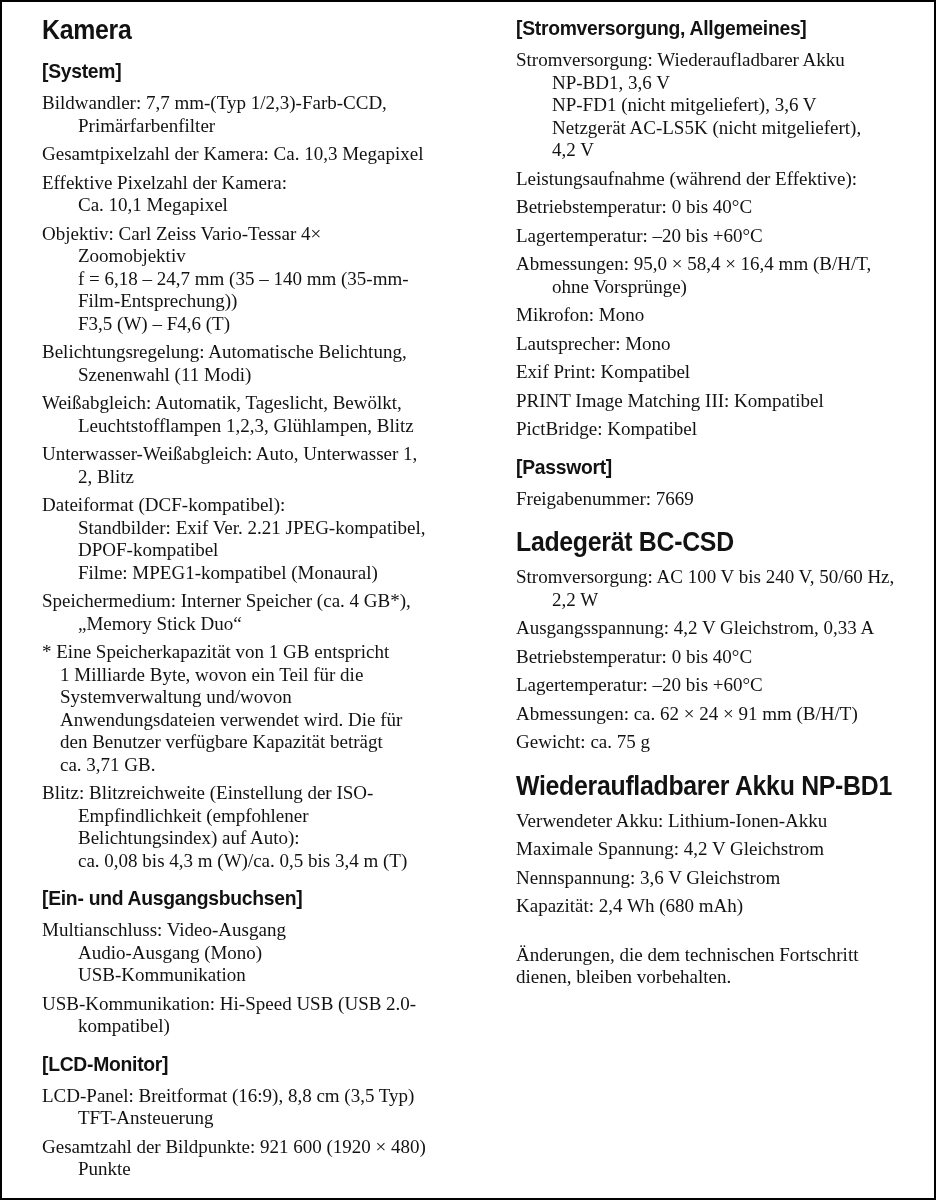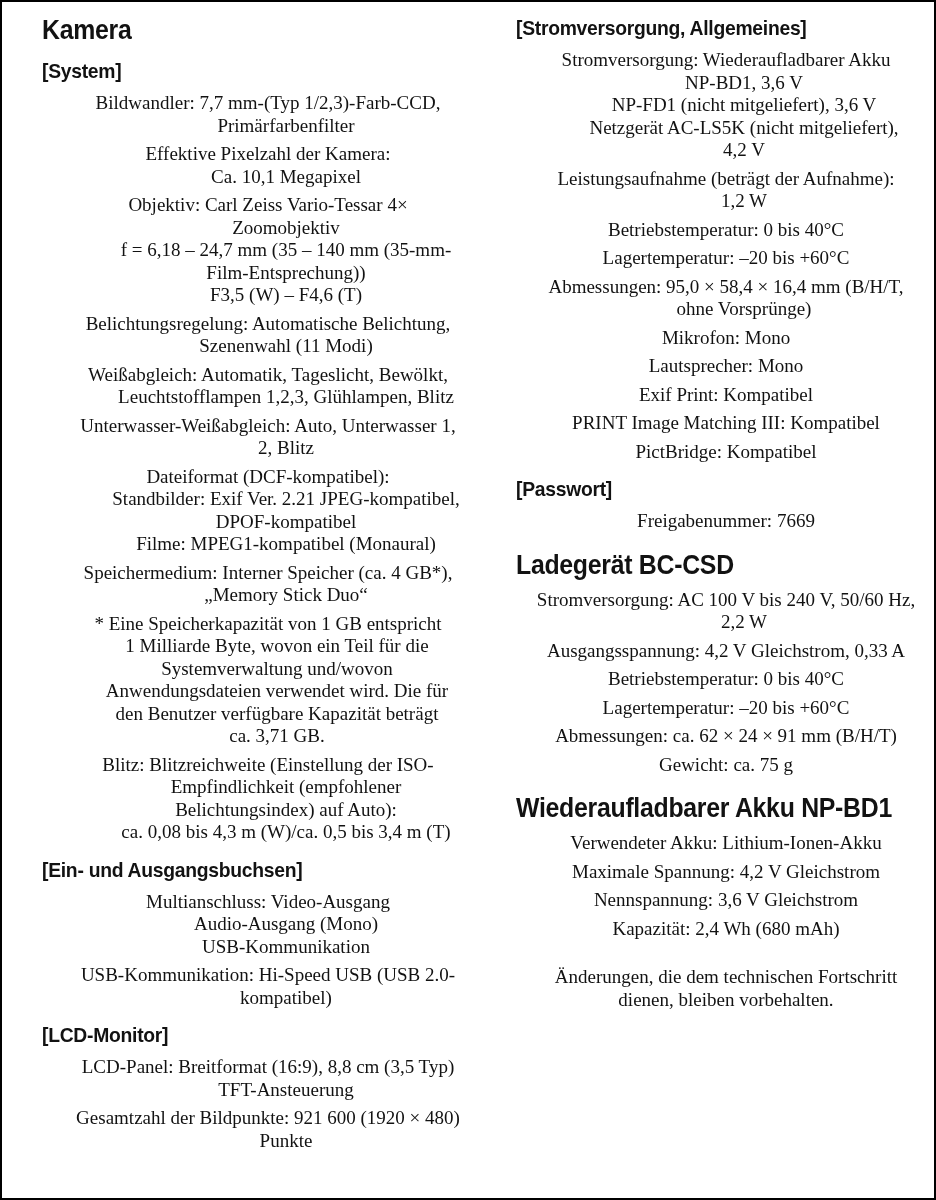--- a/index.html
+++ b/index.html
@@ -33,40 +33,43 @@
     font-family: "Liberation Sans", "DejaVu Sans", sans-serif;
     font-weight: 700;
     letter-spacing: -0.3px;
     transform: scaleX(0.92);
     transform-origin: 0 50%;
     white-space: nowrap;
   }
   .h1 { font-size: 27px; line-height: 30px; margin: 17px 0 9px 0; }
   .h2 { font-size: 21px; line-height: 25px; margin: 13px 0 9px 0; }
 
-  .entry { margin: 0 0 6px 0; text-align: center; }
+  .entry { margin: 0 0 6px 0; }
   .note  { margin-top: 26px; }
 
   .line { white-space: nowrap; }
   .ind0 { padding-left: 0; }
   .ind1 { padding-left: 36px; }
   .ind2 { padding-left: 18px; }
 </style>
 </head>
 <body>
 
 <div class="page">
   <div class="col col-left">
       <div class="h1">Kamera</div>
       <div class="h2">[System]</div>
       <div class="entry">
         <div class="line ind0">Bildwandler: 7,7 mm-(Typ 1/2,3)-Farb-CCD,</div>
         <div class="line ind1">Primärfarbenfilter</div>
       </div>
       <div class="entry">
+        <div class="line ind0">Gesamtpixelzahl der Kamera: Ca. 10,3 Megapixel</div>
+      </div>
+      <div class="entry">
         <div class="line ind0">Effektive Pixelzahl der Kamera:</div>
         <div class="line ind1">Ca. 10,1 Megapixel</div>
       </div>
       <div class="entry">
         <div class="line ind0">Objektiv: Carl Zeiss Vario-Tessar 4×</div>
         <div class="line ind1">Zoomobjektiv</div>
         <div class="line ind1">f = 6,18 – 24,7 mm (35 – 140 mm (35-mm-</div>
         <div class="line ind1">Film-Entsprechung))</div>
         <div class="line ind1">F3,5 (W) – F4,6 (T)</div>
       </div>
@@ -129,22 +132,21 @@
   <div class="col col-right">
       <div class="h2">[Stromversorgung, Allgemeines]</div>
       <div class="entry">
         <div class="line ind0">Stromversorgung: Wiederaufladbarer Akku</div>
         <div class="line ind1">NP-BD1, 3,6 V</div>
         <div class="line ind1">NP-FD1 (nicht mitgeliefert), 3,6 V</div>
         <div class="line ind1">Netzgerät AC-LS5K (nicht mitgeliefert),</div>
         <div class="line ind1">4,2 V</div>
       </div>
       <div class="entry">
-        <div class="line ind0">Leistungsaufnahme (beträgt der Aufnahme):</div>
-        <div class="line ind1">1,2 W</div>
+        <div class="line ind0">Leistungsaufnahme (während der Effektive):</div>
       </div>
       <div class="entry">
         <div class="line ind0">Betriebstemperatur: 0 bis 40°C</div>
       </div>
       <div class="entry">
         <div class="line ind0">Lagertemperatur: –20 bis +60°C</div>
       </div>
       <div class="entry">
         <div class="line ind0">Abmessungen: 95,0 × 58,4 × 16,4 mm (B/H/T,</div>
         <div class="line ind1">ohne Vorsprünge)</div>

